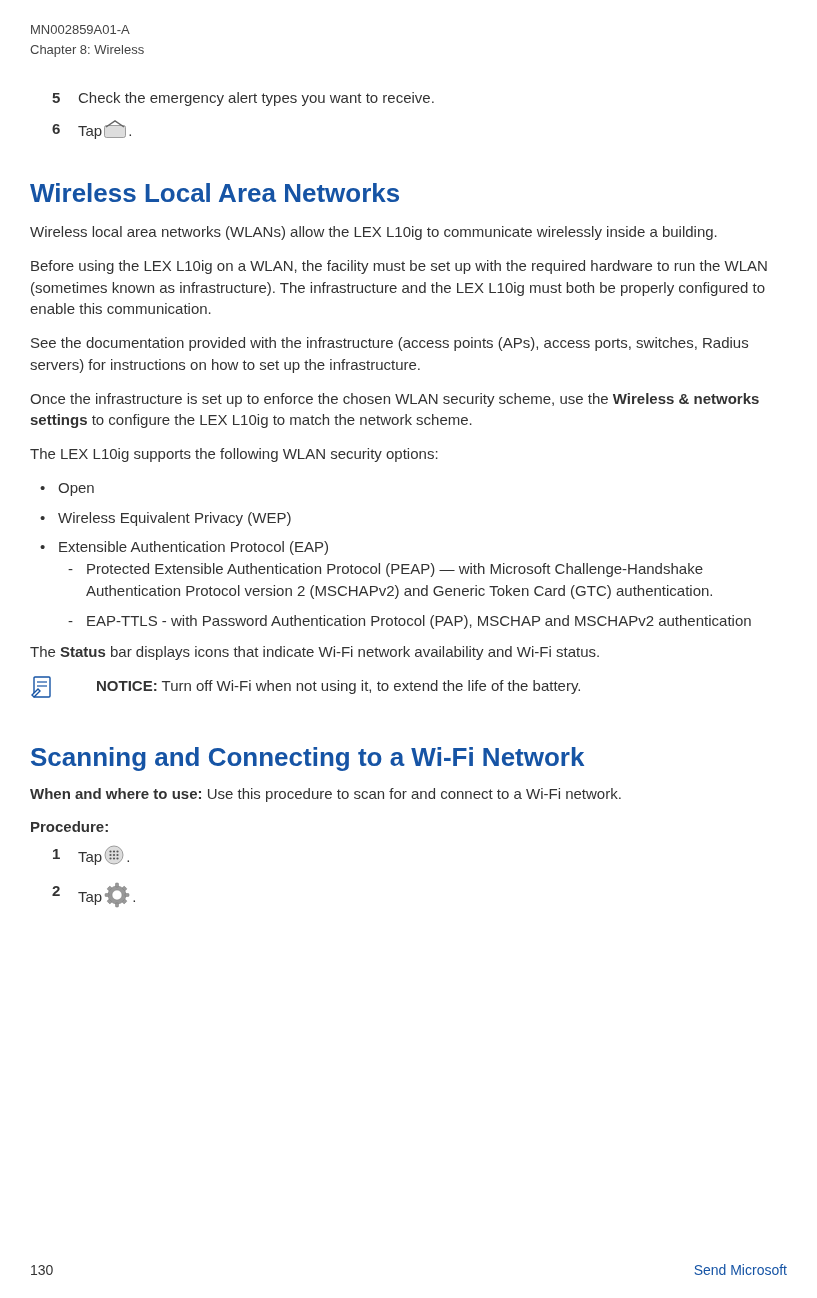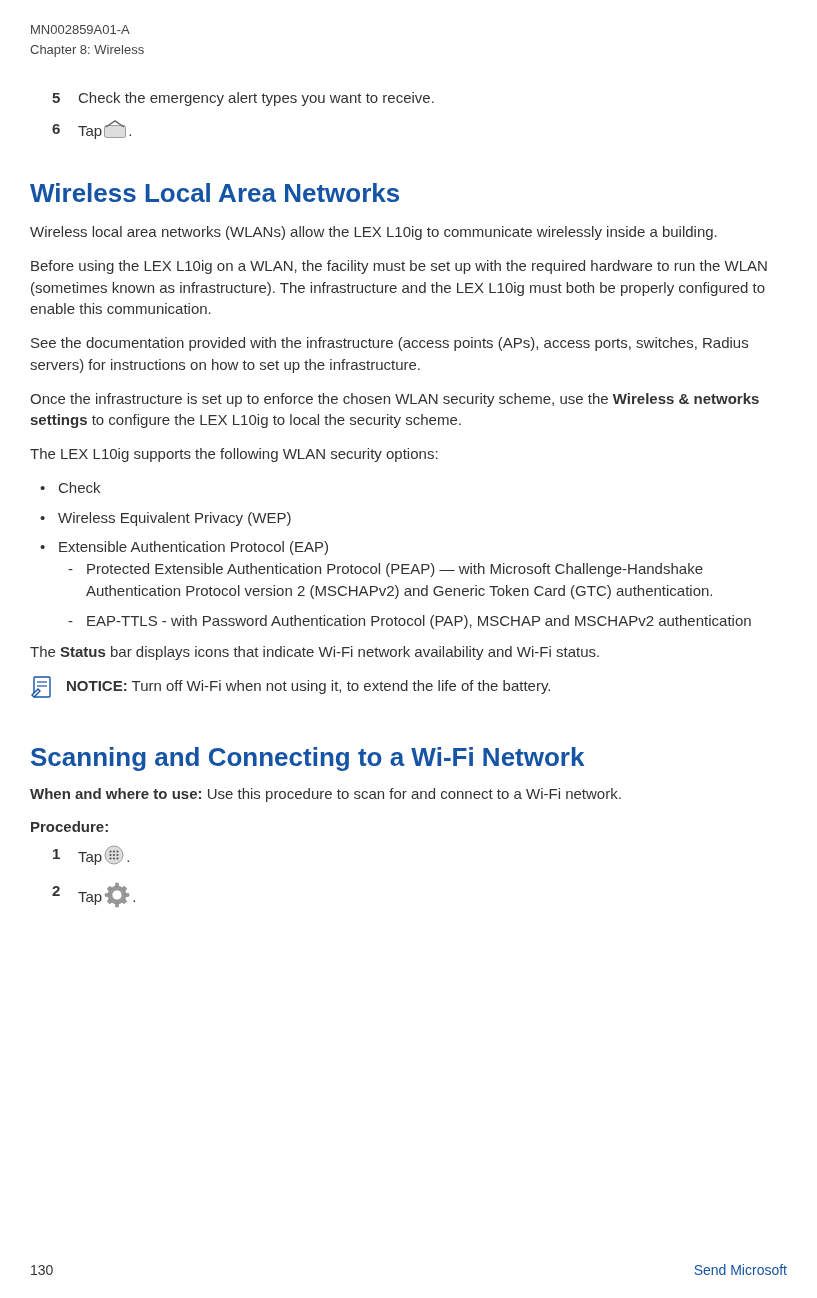--- a/index.html
+++ b/index.html
@@ -87,20 +87,21 @@
     ul.sub > li::before {
       content: "-";
       position: absolute;
       left: 10px;
       top: 0;
     }
     .notice-row {
       display: flex;
       align-items: flex-start;
       margin: 6px 0 20px 0;
+      gap: 30px;
     }
     .notice-icon {
       flex-shrink: 0;
       margin-right: 10px;
     }
     .notice-text {
       font-size: 15px;
       line-height: 1.4;
     }
     .bold {
@@ -155,26 +156,26 @@
     <span>.</span>
   </span>
 </div>
 
 <h2 class="section">Wireless Local Area Networks</h2>
 
 <p class="body">Wireless local area networks (WLANs) allow the LEX L10ig to communicate wirelessly inside a building.</p>
 <p class="body">Before using the LEX L10ig on a WLAN, the facility must be set up with the required hardware to run the WLAN (sometimes known as infrastructure). The infrastructure and the LEX L10ig must both be properly configured to enable this communication.</p>
 <p class="body">See the documentation provided with the infrastructure (access points (APs), access ports, switches, Radius servers) for instructions on how to set up the infrastructure.</p>
 <p class="body">
-  <span>Once the infrastructure is set up to enforce the chosen WLAN security scheme, use the </span><span class="bold">Wireless &amp; networks settings</span><span> to configure the LEX L10ig to local the security scheme.</span>
+  <span>Once the infrastructure is set up to enforce the chosen WLAN security scheme, use the </span><span class="bold">Wireless &amp; networks settings</span><span> to configure the LEX L10ig to match the network scheme.</span>
 </p>
 <p class="body">The LEX L10ig supports the following WLAN security options:</p>
 
 <ul class="bullets">
-  <li>Check</li>
+  <li>Open</li>
   <li>Wireless Equivalent Privacy (WEP)</li>
   <li>
     <span>Extensible Authentication Protocol (EAP)</span>
     <ul class="sub">
       <li>Protected Extensible Authentication Protocol (PEAP) — with Microsoft Challenge-Handshake Authentication Protocol version 2 (MSCHAPv2) and Generic Token Card (GTC) authentication.</li>
       <li>EAP-TTLS - with Password Authentication Protocol (PAP), MSCHAP and MSCHAPv2 authentication</li>
     </ul>
   </li>
 </ul>
 

